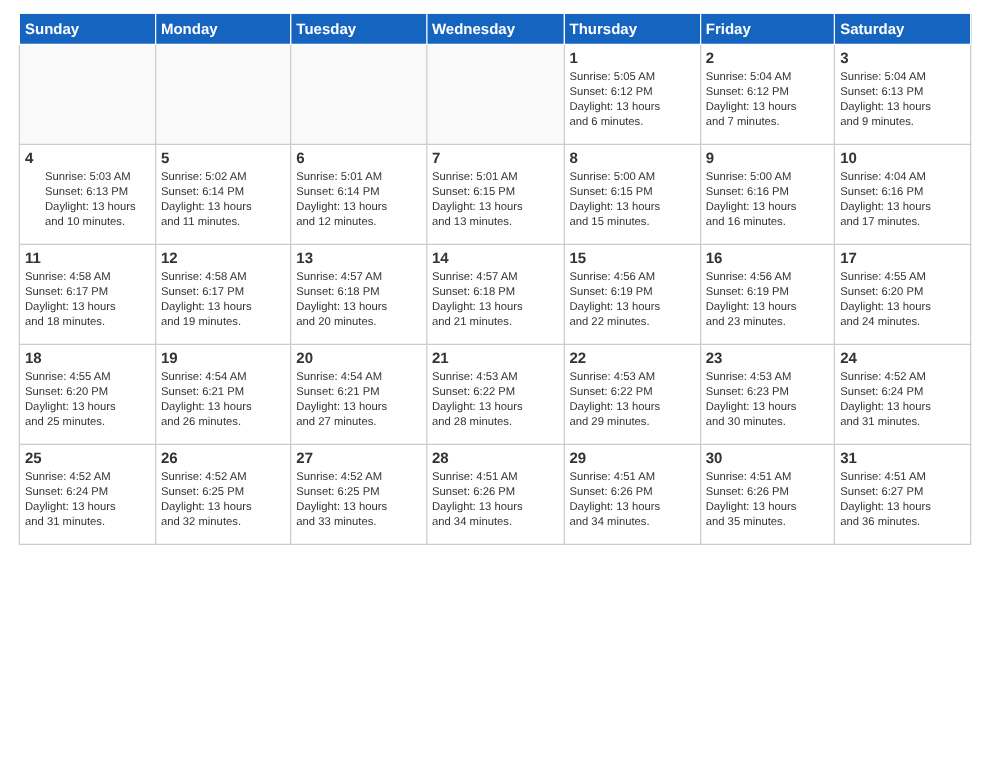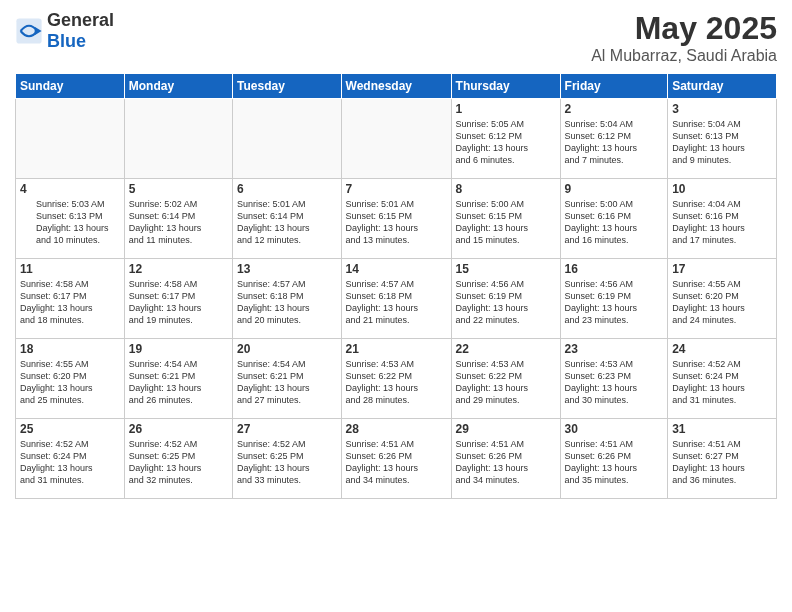--- a/index.html
+++ b/index.html
@@ -56,38 +56,20 @@
     .day-info {
       font-size: 9px;
       color: #333;
       line-height: 1.35;
     }
   </style>
 </head>
 <body>
 
 <div class="container">
-  <div class="header">
-    <div class="logo">
-      <svg class="logo-icon" viewBox="0 0 40 40" xmlns="http://www.w3.org/2000/svg">
-        <rect x="2" y="2" width="36" height="36" rx="4" fill="#1565c0" opacity="0.15"></rect>
-        <path d="M8 20 Q20 5 32 20" stroke="#1565c0" stroke-width="3" fill="none"></path>
-        <path d="M8 20 Q20 35 32 20" stroke="#1565c0" stroke-width="3" fill="none"></path>
-        <polygon points="28,14 38,20 28,26" fill="#1565c0"></polygon>
-      </svg>
-      <div class="logo-text">
-        <span class="logo-general">General</span>
-        <span class="logo-blue">Blue</span>
-      </div>
-    </div>
-    <div class="title-block">
-      <div class="month-year">May 2025</div>
-      <div class="location">Al Mubarraz, Saudi Arabia</div>
-    </div>
-  </div>
 
   <table class="calendar">
     <thead>
       <tr>
         <th>Sunday</th>
         <th>Monday</th>
         <th>Tuesday</th>
         <th>Wednesday</th>
         <th>Thursday</th>
         <th>Friday</th>

